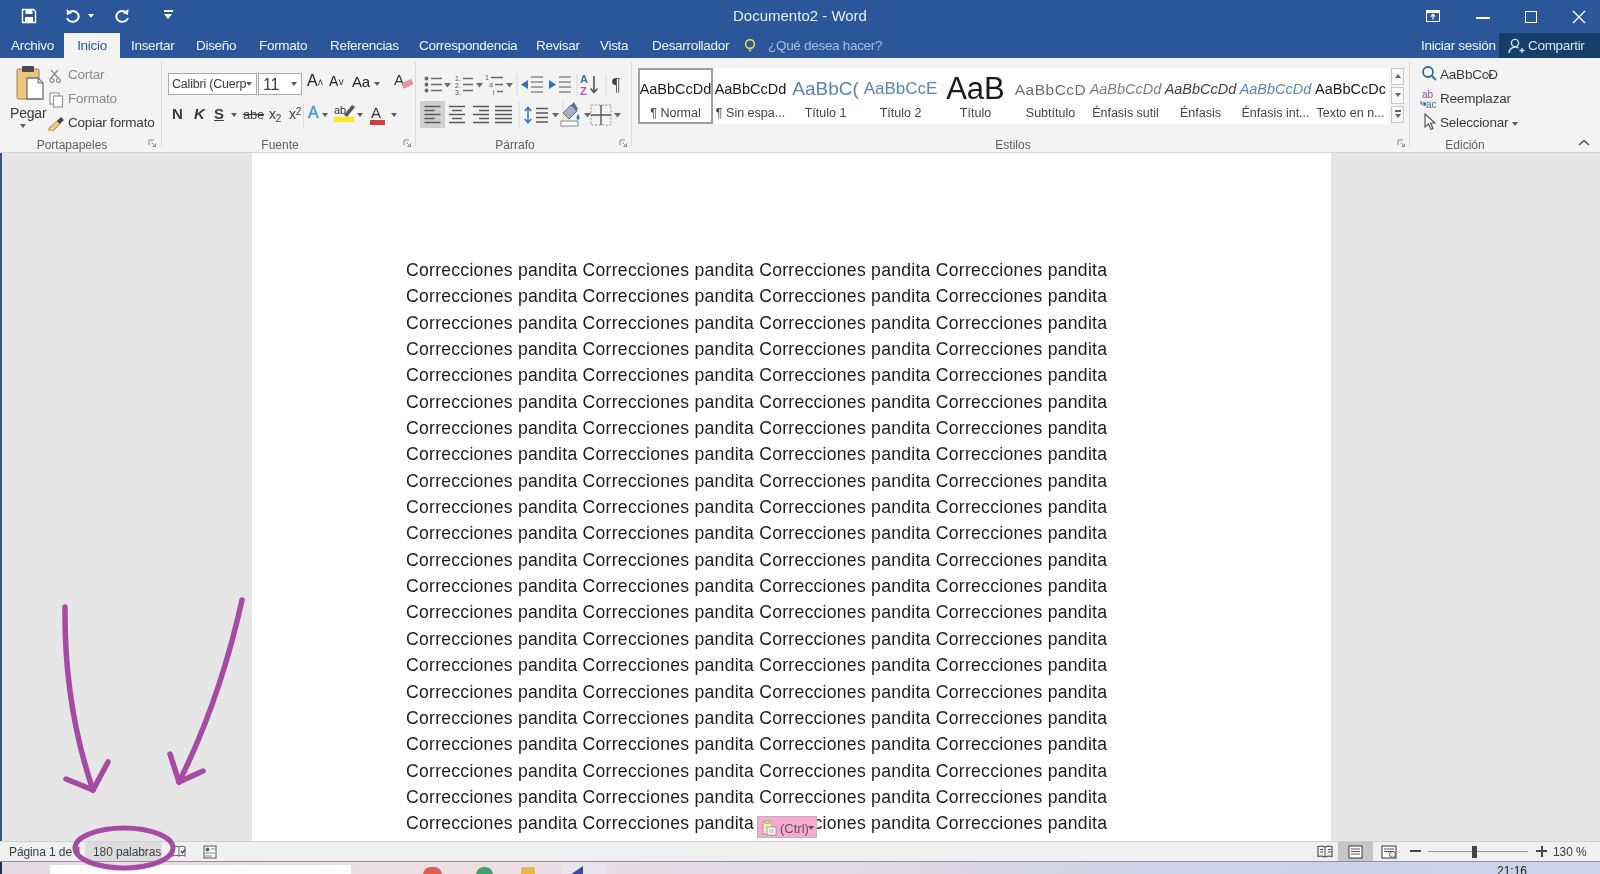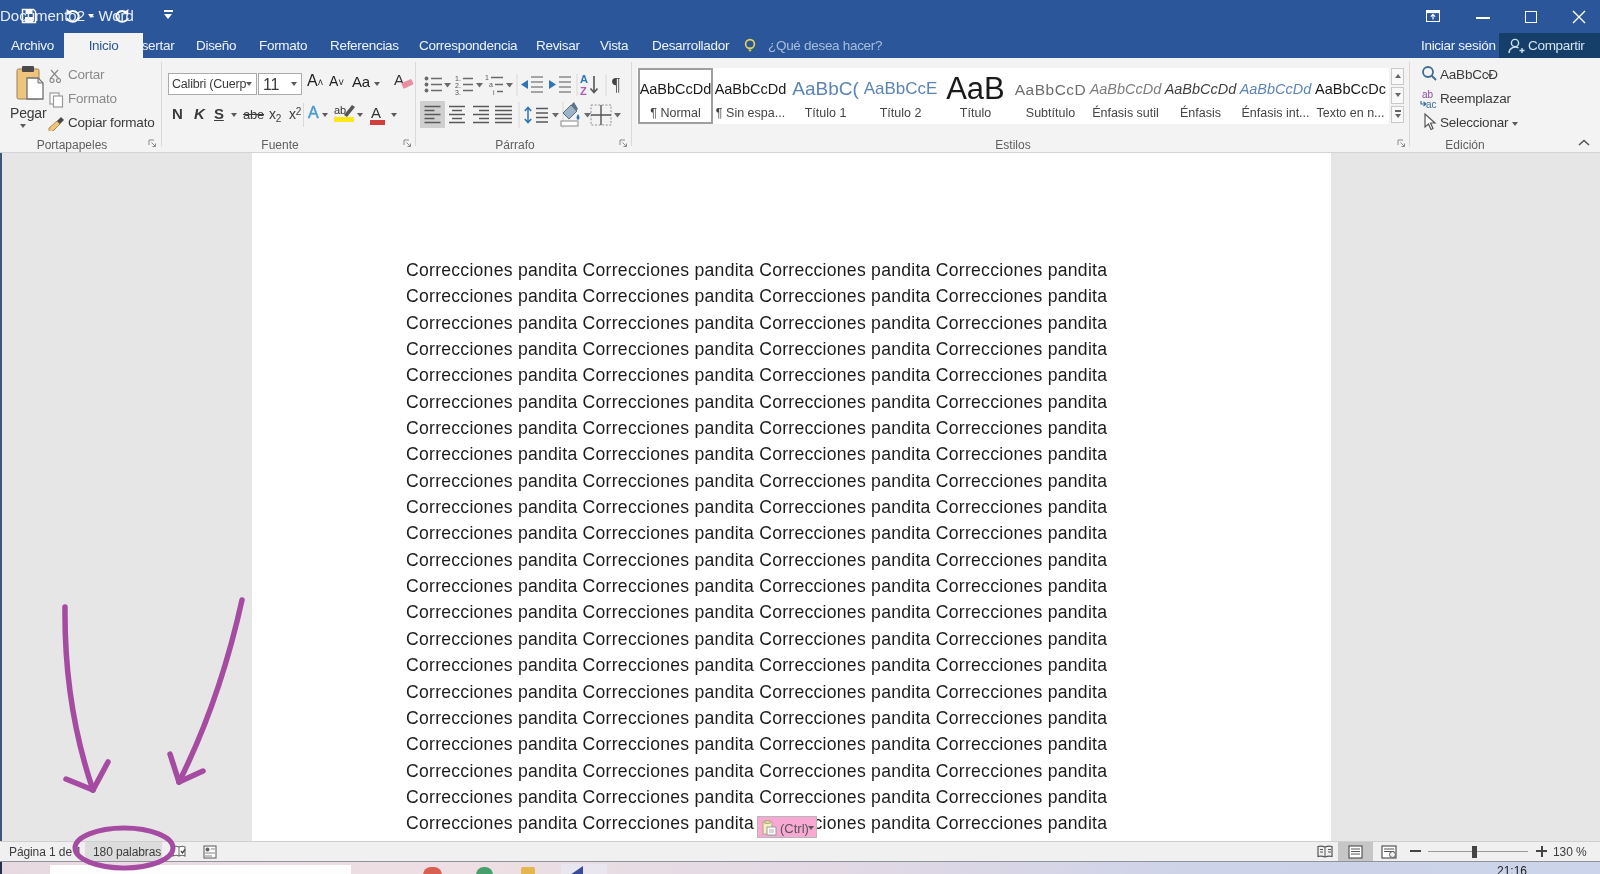--- a/index.html
+++ b/index.html
@@ -50,37 +50,37 @@
     </svg>
     <div class="abs" style="left:88px;top:14px;width:0;height:0;border-left:3.5px solid transparent;border-right:3.5px solid transparent;border-top:4px solid #fff"></div>
     <svg class="abs" style="left:113px;top:8px" width="18" height="16" viewBox="0 0 18 16">
       <path d="M14 5 a6 5.4 0 1 0 1 5" fill="none" stroke="#fff" stroke-width="2"></path>
       <path d="M15.5 1 L15 7 L9.8 5 Z" fill="#fff"></path>
     </svg>
     <div class="abs" style="left:164px;top:10px;color:#fff;font-size:11px">
       <div style="width:9px;height:1.5px;background:#fff"></div>
       <div style="margin-top:2px;width:0;height:0;border-left:4.5px solid transparent;border-right:4.5px solid transparent;border-top:5px solid #fff"></div>
     </div>
-    <div class="abs" style="left:0;top:0;width:1600px;height:33px;line-height:32px;color:#e8eef7;font-size:15px">Documento2 - Word</div>
+    <div class="abs" style="left:0;top:0;width:1600px;height:33px;text-align:center;line-height:32px;color:#e8eef7;font-size:15px">Documento2 - Word</div>
 
     <svg class="abs" style="left:1426px;top:10px" width="14" height="14" viewBox="0 0 14 14">
       <rect x="0.5" y="0.5" width="13" height="11" fill="none" stroke="#fff"></rect>
       <rect x="0.5" y="0.5" width="13" height="2.6" fill="#fff"></rect>
       <path d="M7 9.5 L7 4.5 M4.8 6.6 L7 4.4 L9.2 6.6" stroke="#fff" stroke-width="1.2" fill="none"></path>
     </svg>
     <div class="abs" style="left:1476px;top:17px;width:14px;height:1.5px;background:#fff"></div>
     <div class="abs" style="left:1525px;top:11px;width:12px;height:12px;border:1.3px solid #fff"></div>
     <svg class="abs" style="left:1572px;top:10px" width="14" height="14" viewBox="0 0 14 14">
       <path d="M1 1 L13 13 M13 1 L1 13" stroke="#fff" stroke-width="1.4"></path>
     </svg>
   </div>
 
   <div class="abs" id="tabrow">
     <div class="tab" style="left:11px;width:40px">Archivo</div>
-    <div class="tab" id="tab-inicio" style="left:64px;width:79px">Inicio</div>
+    <div class="tab" id="tab-inicio" style="left:64px;width:56px">Inicio</div>
     <div class="tab" style="left:131px;width:41px">Insertar</div>
     <div class="tab" style="left:196px;width:40px">Diseño</div>
     <div class="tab" style="left:259px;width:47px">Formato</div>
     <div class="tab" style="left:330px;width:64px">Referencias</div>
     <div class="tab" style="left:419px;width:93px">Correspondencia</div>
     <div class="tab" style="left:536px;width:38px">Revisar</div>
     <div class="tab" style="left:600px;width:28px">Vista</div>
     <div class="tab" style="left:652px;width:74px">Desarrollador</div>
     <svg class="abs" style="left:743px;top:5px" width="14" height="16" viewBox="0 0 14 16">
       <circle cx="7" cy="6" r="4.4" fill="none" stroke="#e8d44d" stroke-width="1.6"></circle>

